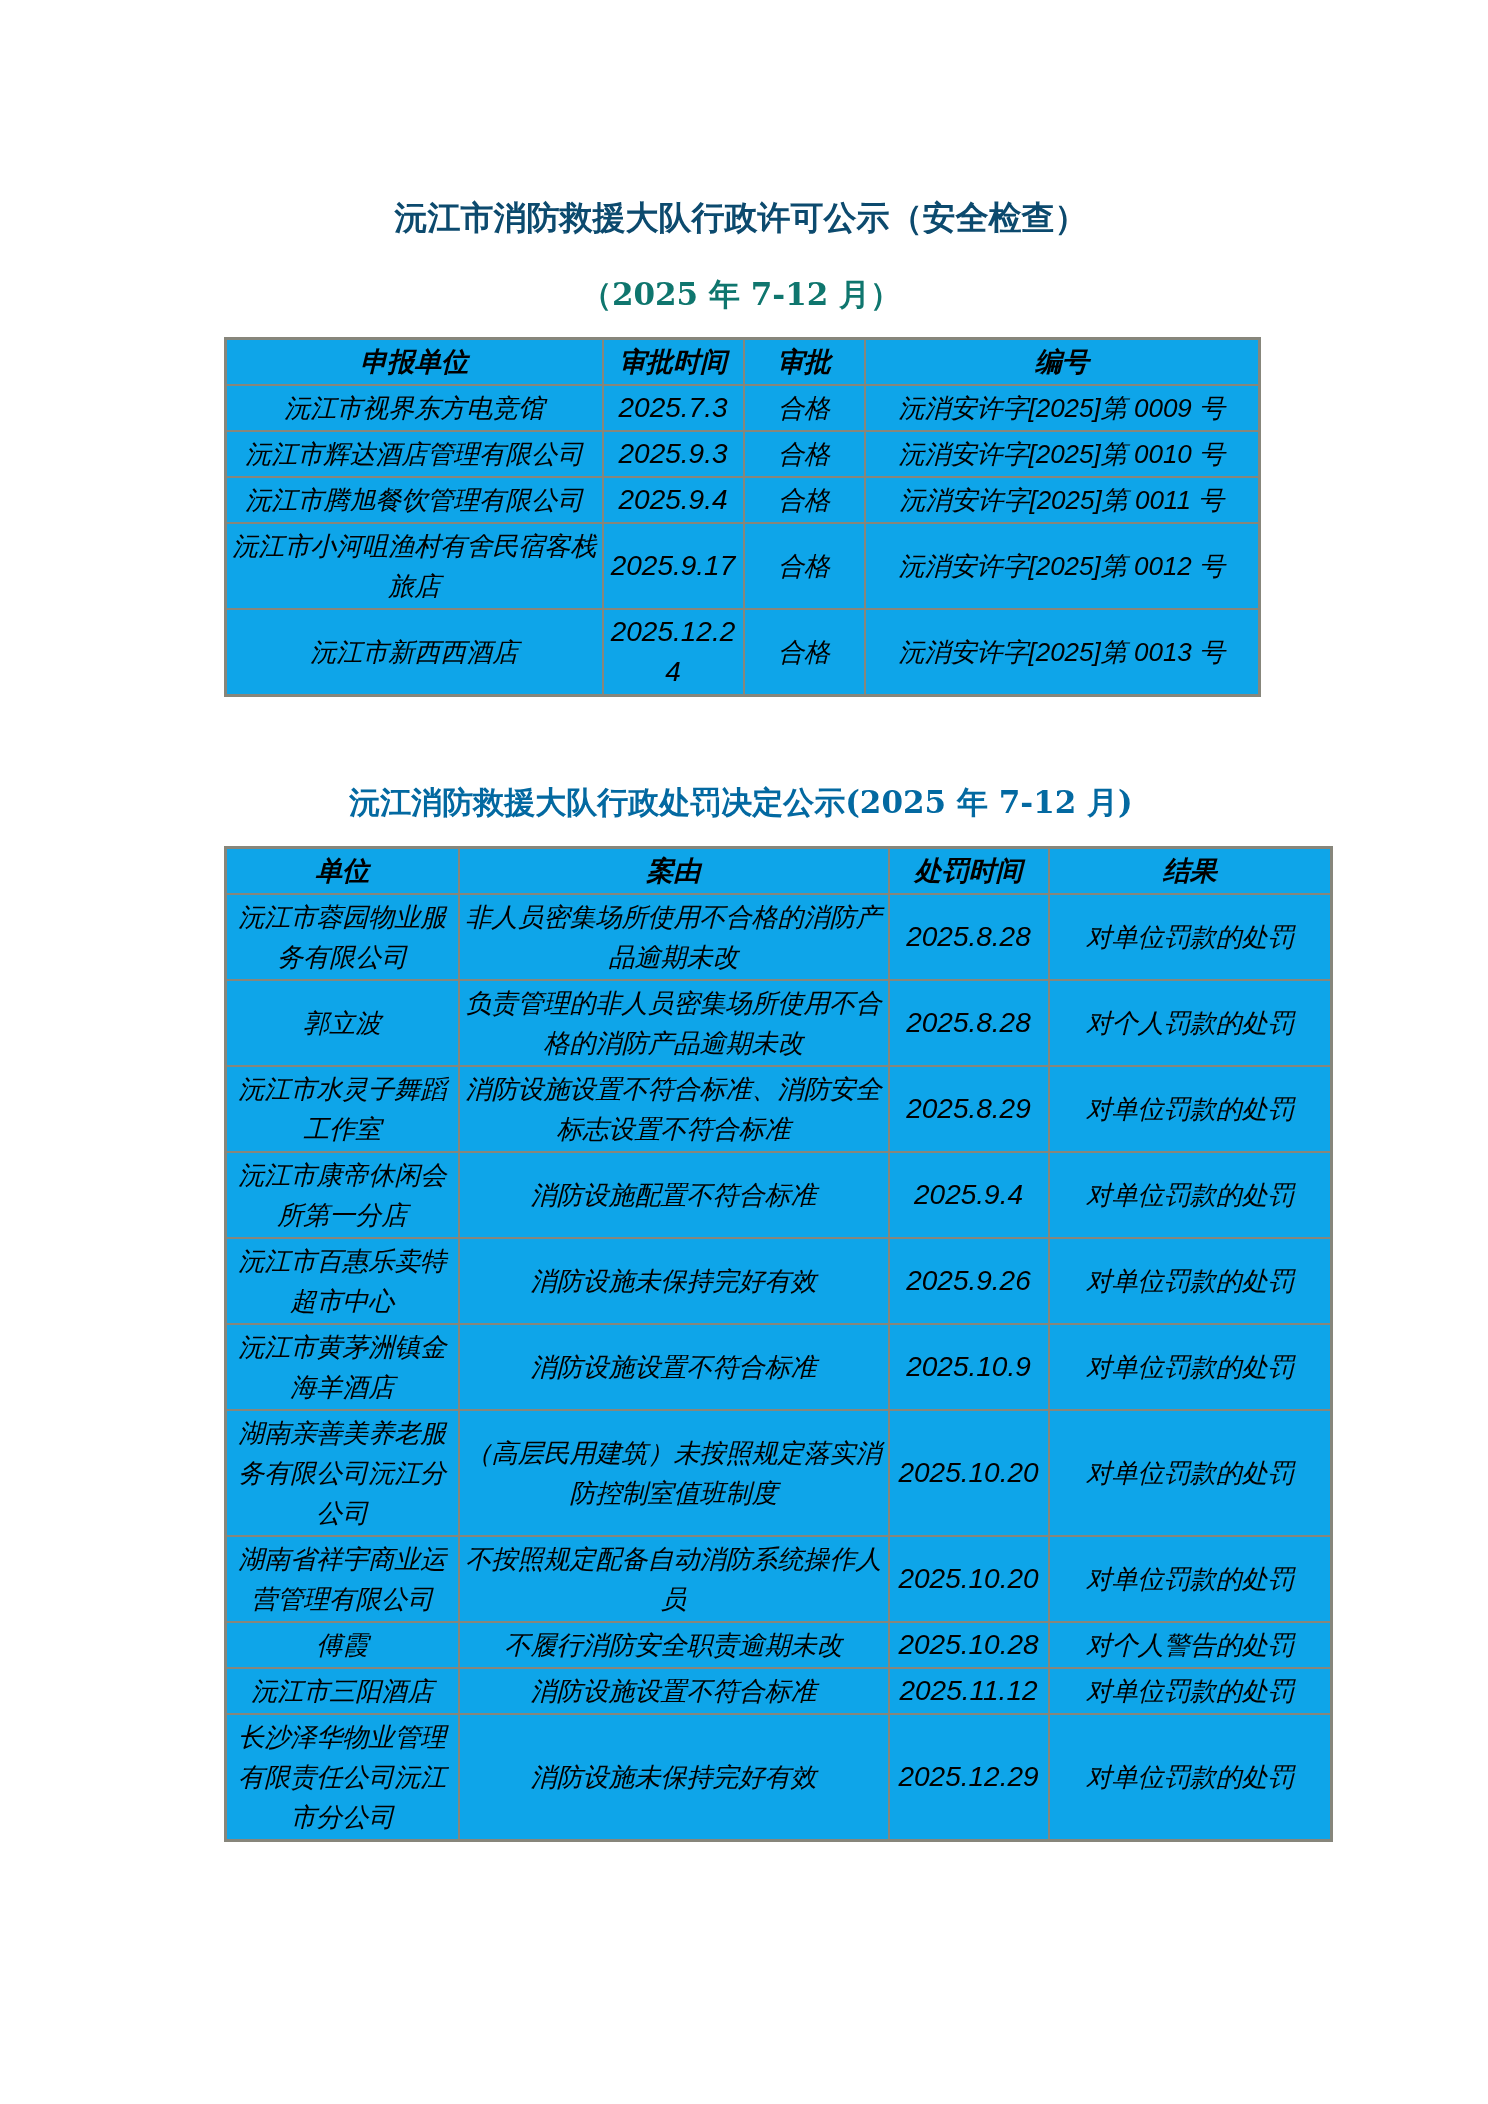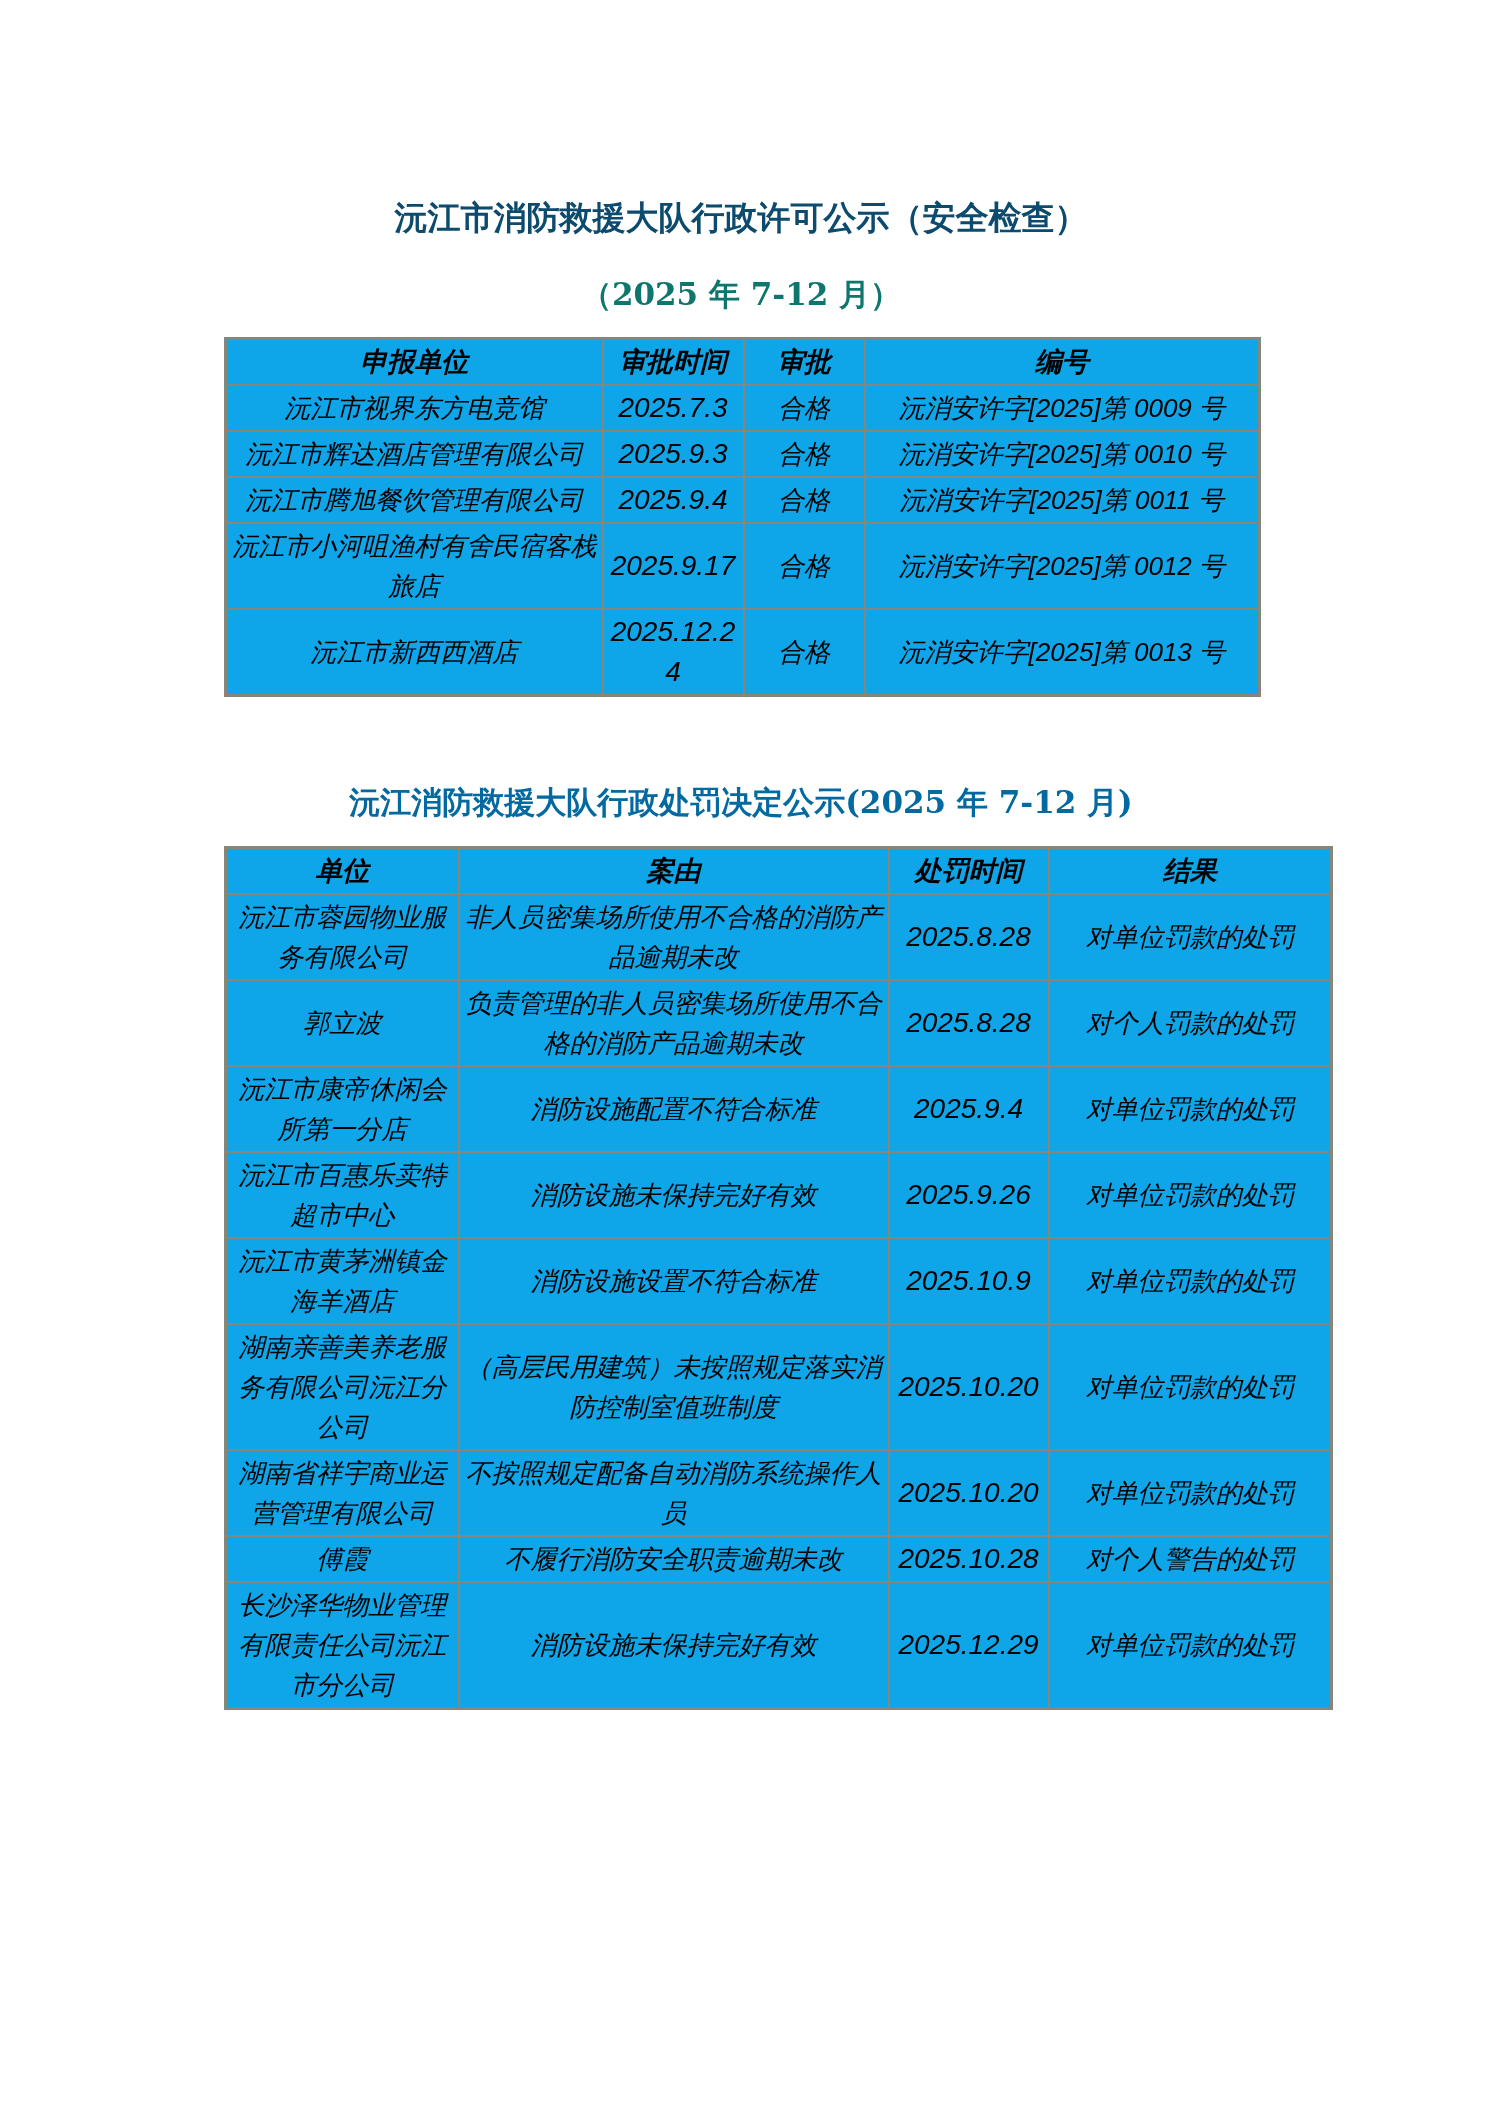--- a/index.html
+++ b/index.html
@@ -151,20 +151,26 @@
         <td class="num">2025.8.28</td>
         <td class="cjk">对单位罚款的处罚</td>
       </tr>
       <tr>
         <td class="cjk">郭立波</td>
         <td class="cjk">负责管理的非人员密集场所使用不合格的消防产品逾期未改</td>
         <td class="num">2025.8.28</td>
         <td class="cjk">对个人罚款的处罚</td>
       </tr>
       <tr>
+        <td class="cjk">沅江市水灵子舞蹈工作室</td>
+        <td class="cjk">消防设施设置不符合标准、消防安全标志设置不符合标准</td>
+        <td class="num">2025.8.29</td>
+        <td class="cjk">对单位罚款的处罚</td>
+      </tr>
+      <tr>
         <td class="cjk">沅江市康帝休闲会所第一分店</td>
         <td class="cjk">消防设施配置不符合标准</td>
         <td class="num">2025.9.4</td>
         <td class="cjk">对单位罚款的处罚</td>
       </tr>
       <tr>
         <td class="cjk">沅江市百惠乐卖特超市中心</td>
         <td class="cjk">消防设施未保持完好有效</td>
         <td class="num">2025.9.26</td>
         <td class="cjk">对单位罚款的处罚</td>
@@ -187,20 +193,26 @@
         <td class="num">2025.10.20</td>
         <td class="cjk">对单位罚款的处罚</td>
       </tr>
       <tr>
         <td class="cjk">傅霞</td>
         <td class="cjk">不履行消防安全职责逾期未改</td>
         <td class="num">2025.10.28</td>
         <td class="cjk">对个人警告的处罚</td>
       </tr>
       <tr>
+        <td class="cjk">沅江市三阳酒店</td>
+        <td class="cjk">消防设施设置不符合标准</td>
+        <td class="num">2025.11.12</td>
+        <td class="cjk">对单位罚款的处罚</td>
+      </tr>
+      <tr>
         <td class="cjk">长沙泽华物业管理有限责任公司沅江市分公司</td>
         <td class="cjk">消防设施未保持完好有效</td>
         <td class="num">2025.12.29</td>
         <td class="cjk">对单位罚款的处罚</td>
       </tr>
     </tbody>
   </table>
 
 </div>
 

